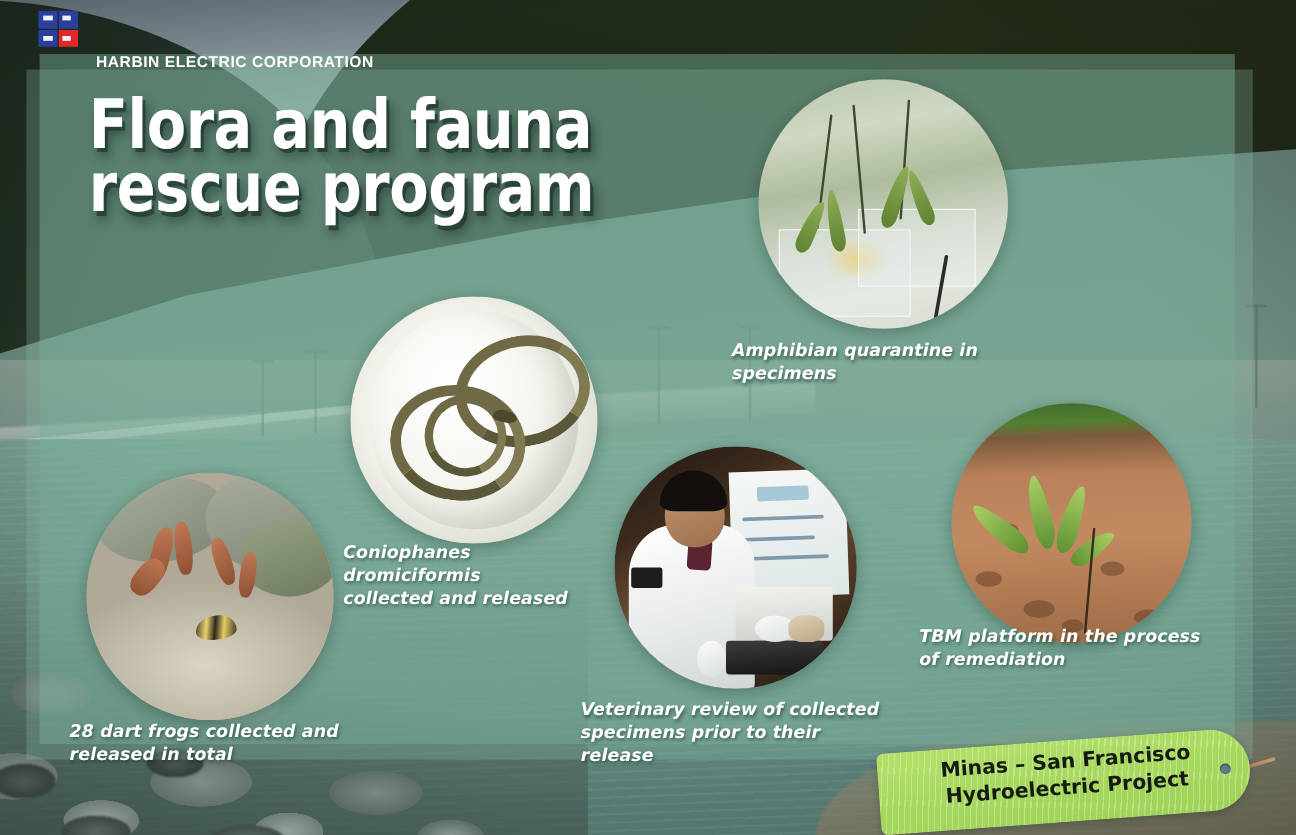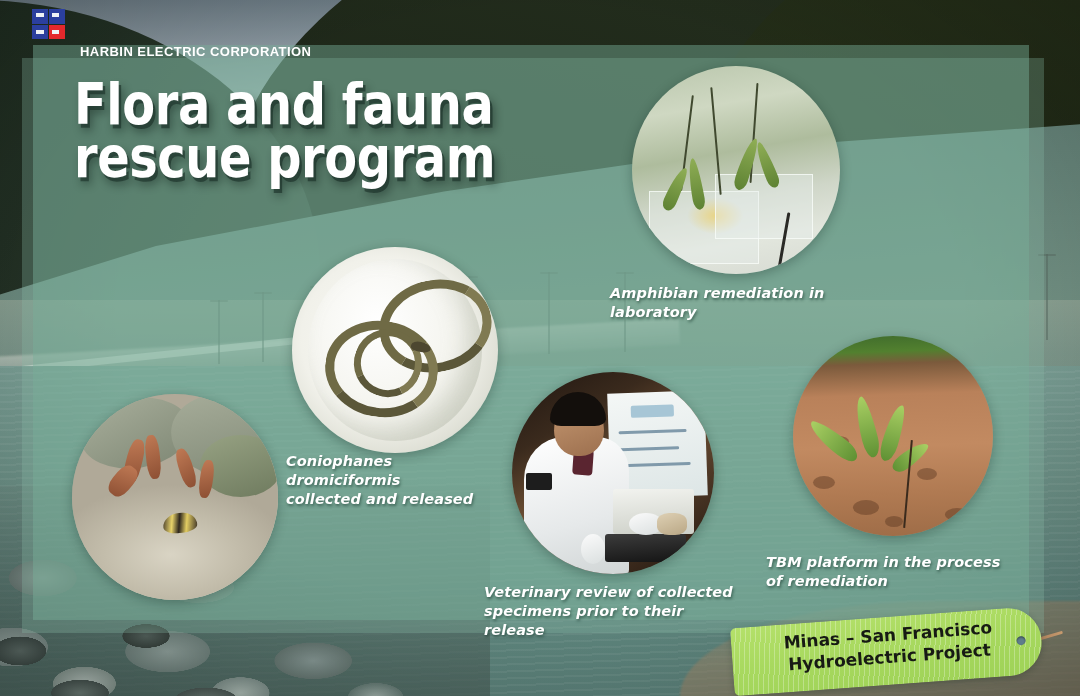--- a/index.html
+++ b/index.html
@@ -306,21 +306,21 @@
     letter-spacing:.1px;
     text-shadow: 1px 2px 3px rgba(15,45,35,.55);
     white-space: pre-line;
   }
   .cap.center { text-align:left; }
 
   .cap-amphibian { left:610px; top:284px; width:290px; text-align:left; }
   .cap-snake     { left:286px; top:452px; width:216px; }
   .cap-frogs     { left:58px;  top:601px; width:240px; }
   .cap-vet       { left:484px; top:583px; width:265px; }
-  .cap-tbm       { left:766px; top:553px; width:240px; }
+  .cap-tbm       { left:766px; top:522px; width:240px; }
 
   
   .tag {
     position:absolute; left:732px; top:617px; width:310px; height:68px;
     transform: rotate(-4.2deg);
   }
   .tag-shape {
     position:absolute; inset:0;
     background:
       repeating-linear-gradient(96deg, rgba(255,255,255,.28) 0px, rgba(255,255,255,.28) 1px, rgba(0,0,0,0) 1px, rgba(0,0,0,0) 5px),
@@ -468,23 +468,25 @@
       <div class="soil-fleck" style="left:46%;top:90%;width:18px;height:11px;"></div>
       <div class="soil-fleck" style="left:18%;top:50%;width:20px;height:11px;"></div>
       <div class="sprout-leaf" style="left:16%;top:38%;width:17px;height:58px;transform:rotate(-52deg);"></div>
       <div class="sprout-leaf" style="left:33%;top:30%;width:16px;height:62px;transform:rotate(-14deg);"></div>
       <div class="sprout-leaf" style="left:46%;top:34%;width:16px;height:58px;transform:rotate(16deg);"></div>
       <div class="sprout-leaf" style="left:55%;top:50%;width:15px;height:42px;transform:rotate(52deg);"></div>
       <div style="position:absolute;left:57%;top:52%;width:2px;height:44%;background:#3b2b1d;transform:rotate(5deg);"></div>
     </div>
   </div>
 
-  <div class="cap cap-amphibian">Amphibian remediation in laboratory</div>
+  <div class="cap cap-amphibian">Amphibian quarantine in specimens</div>
   <div class="cap cap-snake center">Coniophanes dromiciformis
 collected and released</div>
+  <div class="cap cap-frogs center">28 dart frogs collected and
+released in total</div>
   <div class="cap cap-vet center">Veterinary review of collected
 specimens prior to their release</div>
   <div class="cap cap-tbm center">TBM platform in the process
 of remediation</div>
 
   <div class="tag">
     <div class="tag-string"></div>
     <div class="tag-shape"></div>
     <div class="tag-hole"></div>
     <div class="tag-text">Minas – San Francisco

